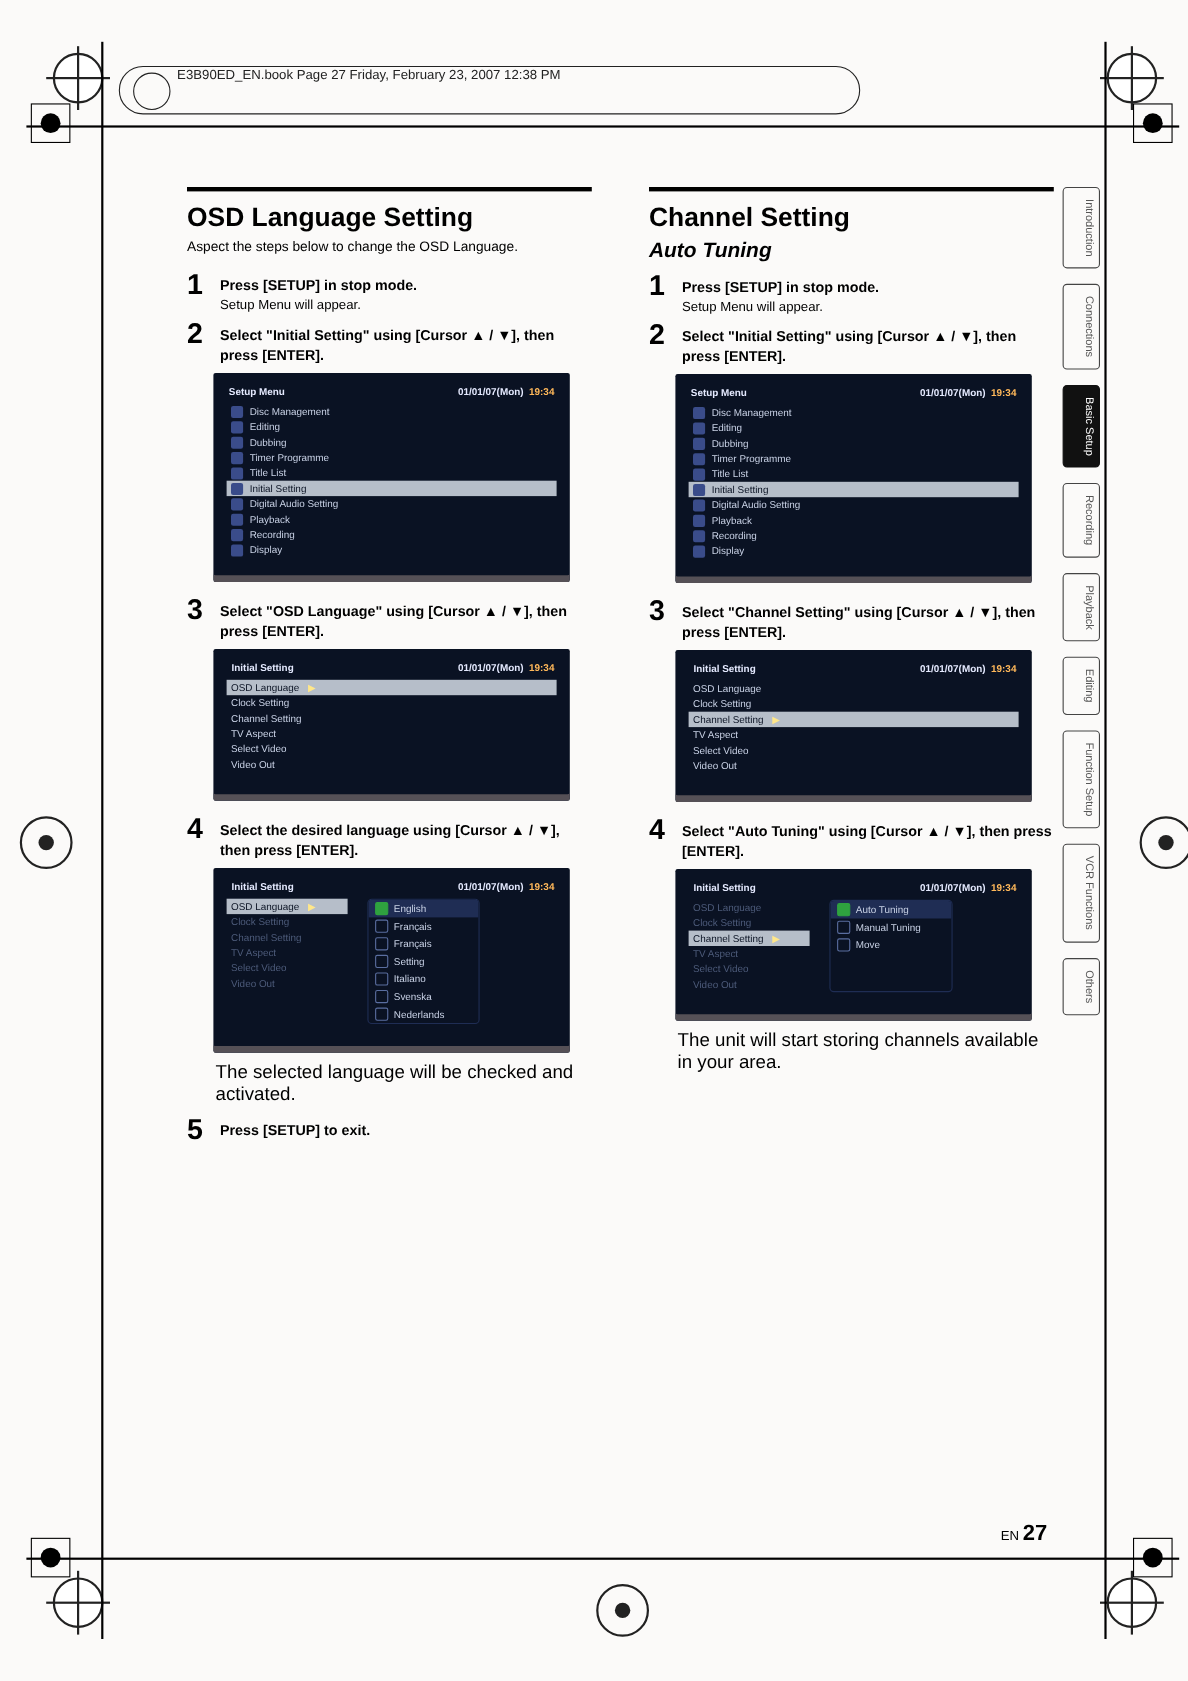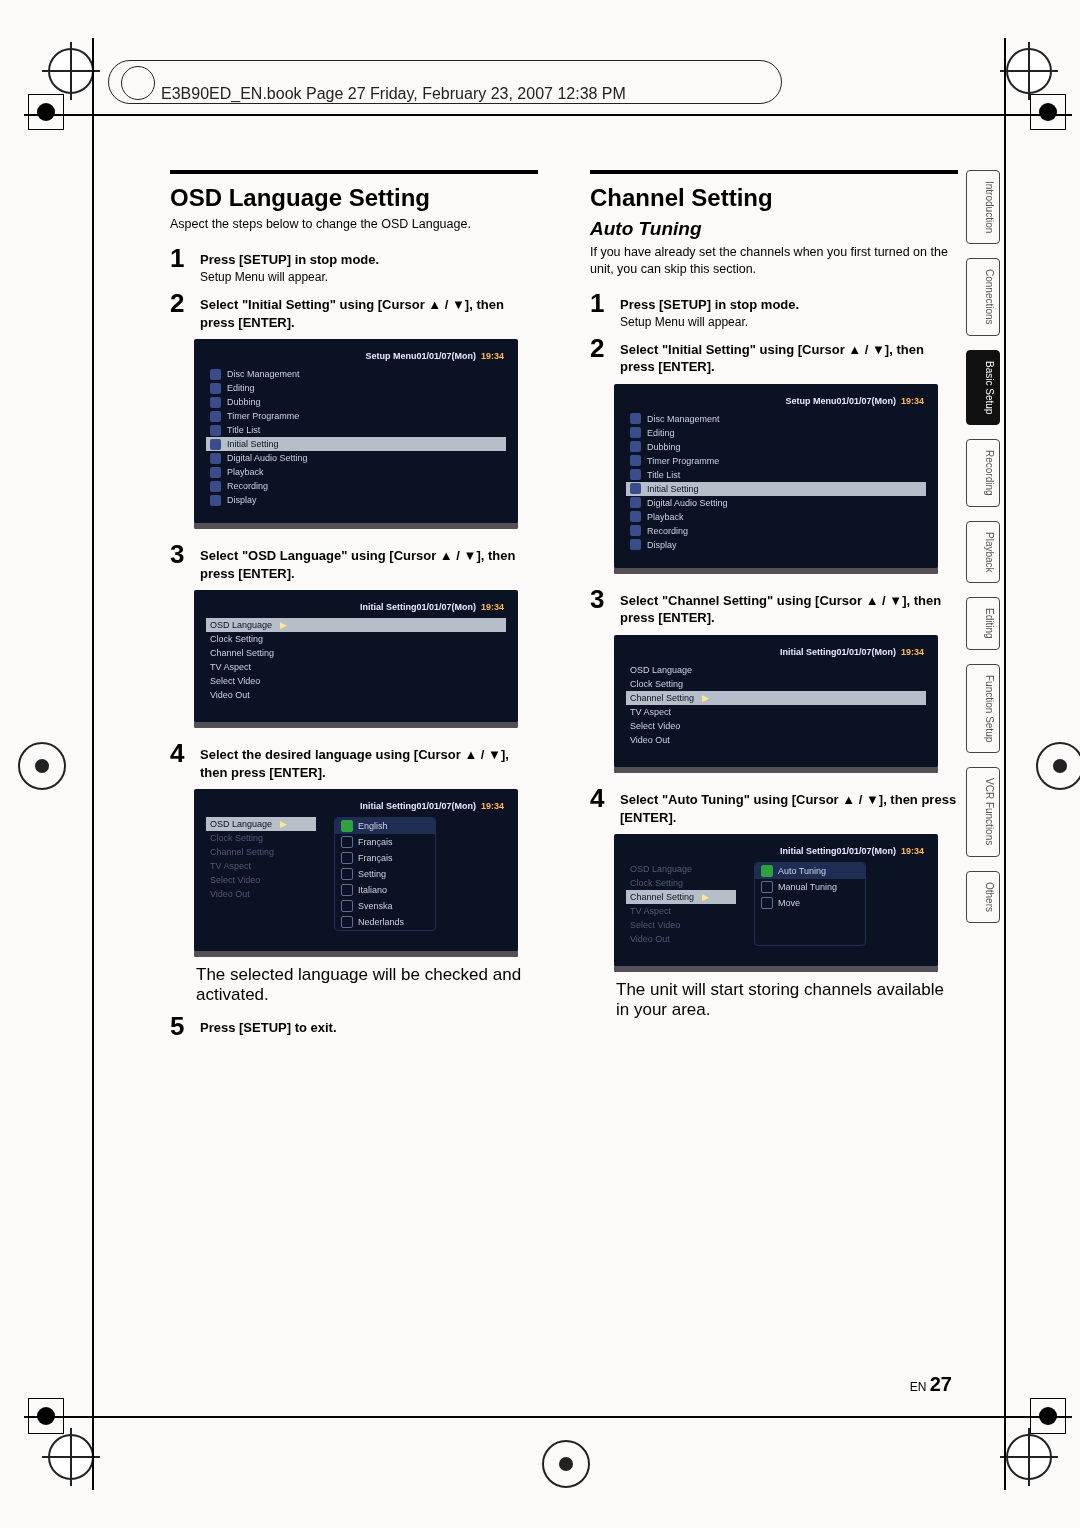--- a/index.html
+++ b/index.html
@@ -26,39 +26,39 @@
   .crop-bot{bottom:110px;left:24px;right:8px;height:2px}
   .crop-left{left:92px;top:38px;bottom:38px;width:2px}
   .crop-right{right:74px;top:38px;bottom:38px;width:2px}
   .crop-node-tl{position:absolute;left:28px;top:94px;width:36px;height:36px}
   .crop-node-bl{position:absolute;left:28px;bottom:94px;width:36px;height:36px}
   .crop-node-br{position:absolute;right:14px;bottom:94px;width:36px;height:36px}
   .crop-node-tr{position:absolute;right:14px;top:94px;width:36px;height:36px}
   .crop-node{border:1.5px solid #000;box-sizing:border-box}
   .crop-node span{position:absolute;left:50%;top:50%;width:18px;height:18px;background:#000;border-radius:50%;margin-left:-9px;margin-top:-9px}
 
-  .running-head{position:absolute;top:60px;left:108px;width:620px;height:42px;border:1px solid #222;border-radius:22px;display:flex;align-items:flex-end;padding-left:52px;font-size:16px;color:#222}
+  .running-head{position:absolute;top:60px;left:108px;width:620px;height:42px;border:1px solid #222;border-radius:22px;display:flex;align-items:flex-start;padding-left:52px;font-size:12px;color:#222}
   .running-head .hole{position:absolute;left:12px;top:50%;width:32px;height:32px;margin-top:-16px;border:1px solid #222;border-radius:50%}
 
   .content{position:relative;display:flex;flex-direction:row;gap:52px;padding:170px 86px 0 170px;box-sizing:border-box;height:100%}
   .col{flex:0 0 368px;display:flex;flex-direction:column}
 
   h1{font-size:24px;font-weight:bold;margin:0 0 4px 0}
   .rule{height:4px;background:#000;margin-bottom:10px}
   .lead{font-size:12.5px;margin:0 0 10px 0;line-height:1.35}
   h2{font-size:19px;font-weight:bold;font-style:italic;margin:2px 0 4px 0}
 
   .step{display:flex;gap:8px;margin:2px 0}
   .step-num{font-size:26px;font-weight:bold;line-height:1;min-width:22px}
   .step-body{font-size:13px;font-weight:bold;line-height:1.35;padding-top:6px}
   .step-sub{font-size:12px;font-weight:normal}
 
   
   .tv{background:#0a1223;border-radius:2px;margin:6px 0 10px 24px;padding:12px 12px 22px 12px;width:300px;box-shadow:inset 0 -6px 0 #555056}
-  .tv-hdr{display:flex;justify-content:flex-end;font-size:9px;font-weight:bold;color:#e5eaff;padding:0 2px 6px 2px}
+  .tv-hdr{display:flex;justify-content:space-between;font-size:9px;font-weight:bold;color:#e5eaff;padding:0 2px 6px 2px}
   .tv-time{color:#ffb85a}
   .menu-row{display:flex;align-items:center;gap:6px;font-size:9px;color:#c9d2e6;padding:2px 4px}
   .menu-row .ic{width:11px;height:11px;border-radius:2px;background:#3a4c8a;display:inline-block}
   .menu-row.hi{background:#b6bec9;color:#0a1223}
   .sub-sel{margin-left:14px;border:1px solid #1f2d54;border-radius:4px;overflow:hidden}
   .sub-row{display:flex;align-items:center;gap:5px;font-size:9px;padding:2px 6px;color:#c9d2e6}
   .sub-row.sel{background:#1f2d54}
   .sub-row .ck{width:10px;height:10px;border:1px solid #5a6ea0;border-radius:2px}
   .sub-row.sel .ck{background:#2fa23f;border-color:#2fa23f}
   .cursor{color:#ffe78a;font-size:9px;padding:0 2px}
@@ -66,21 +66,21 @@
   .list-simple .menu-row{padding:1.5px 4px}
 
   .tv-mid{background:#0a1223;border-radius:2px;margin:6px 0 10px 24px;padding:12px 12px 26px 12px;width:300px;box-shadow:inset 0 -6px 0 #555056}
 
   .caption{font-size:17px;padding-left:26px;margin-top:-2px;margin-bottom:6px}
 
   .side-tabs{position:absolute;right:80px;top:170px;display:flex;flex-direction:column;gap:14px}
   .tab{width:24px;border:1.2px solid #444;border-radius:4px;writing-mode:vertical-rl;text-orientation:mixed;font-size:10px;color:#555;padding:10px 4px;text-align:center}
   .tab.active{background:#111;color:#fff;border-color:#111}
 
-  .page-num{position:absolute;bottom:132px;right:128px;font-size:12px}
+  .page-num{position:absolute;bottom:122px;right:128px;font-size:12px}
   .page-num b{font-size:20px}
 
 </style>
 </head>
 <body>
 
 <div class="page">
 
   <div class="reg-mark reg-tl"></div>
   <div class="reg-mark reg-tr"></div>
@@ -296,21 +296,20 @@
       <div class="step">
         <div class="step-num">5</div>
         <div class="step-body"><span>Press [SETUP] to exit.</span></div>
       </div>
     </div>
 
     <div class="col">
       <div class="rule"></div>
       <h1>Channel Setting</h1>
       <h2>Auto Tuning</h2>
-      <p class="lead">If you have already set the channels when you first turned on the unit, you can skip this section.</p>
 
       <div class="step">
         <div class="step-num">1</div>
         <div class="step-body">
           <span>Press [SETUP] in stop mode.</span><br>
           <span class="step-sub">Setup Menu will appear.</span>
         </div>
       </div>
 
       <div class="step">

